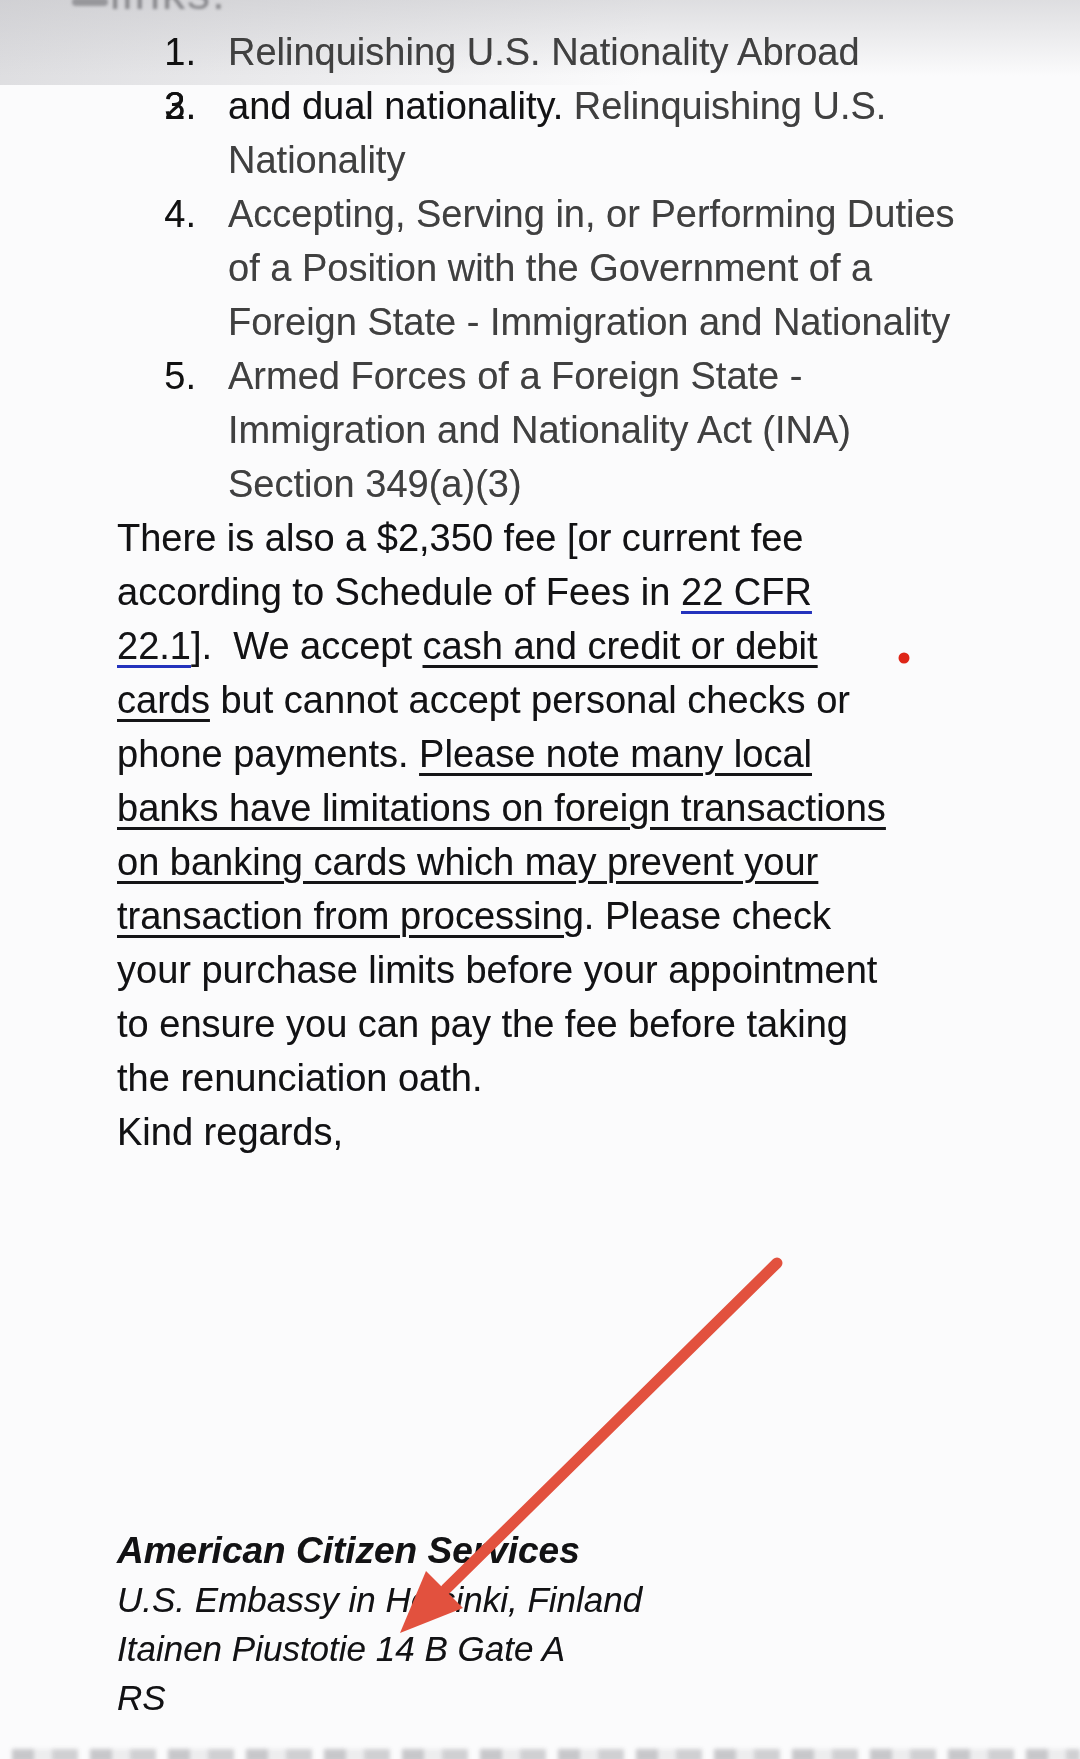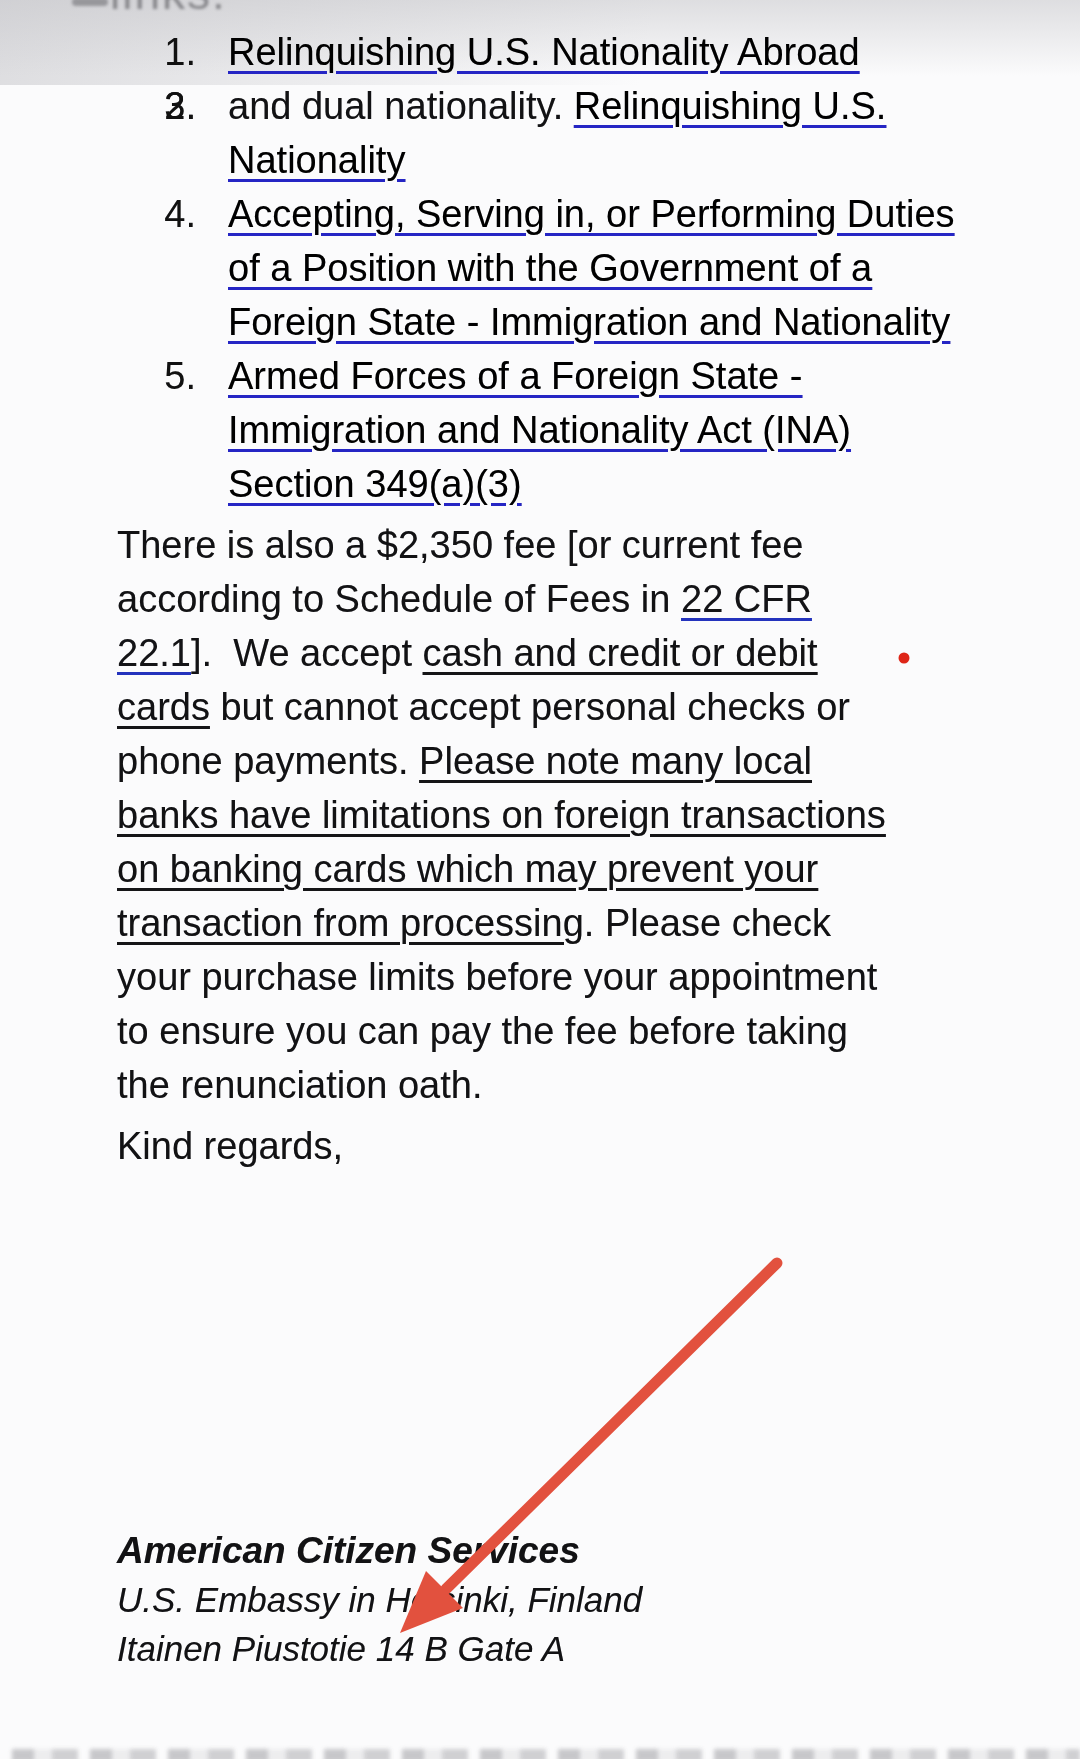--- a/index.html
+++ b/index.html
@@ -33,24 +33,23 @@
     font-size:38px;line-height:54px;
     text-shadow:0 0 .6px rgba(25,25,28,.35);
   }
   .list{margin:0;padding:0;list-style:none;}
   .list li{position:relative;padding-left:228px;}
   .marker{
     position:absolute;left:146px;top:0;width:50px;
     text-align:right;color:#111;
   }
   .line{white-space:pre-wrap;}
-  .para{padding-left:117px;margin-top:7px;}
+  .para{padding-left:117px;}
   .run-link{
-    color:#000000;
-    text-decoration:underline;
+    color:#404040;
     text-decoration-color:#2525c4;
     text-decoration-thickness:3px;
     text-underline-offset:6px;
     cursor:pointer;
   }
   .run-linkdark{
     color:#141417;
     text-decoration:underline;
     text-decoration-color:#2433bd;
     text-decoration-thickness:3px;
@@ -131,20 +130,21 @@
         <div class="line"><span class="run-plain">to ensure you can pay the fee before taking</span></div>
         <div class="line"><span class="run-plain">the renunciation oath.</span></div>
       </div>
     <div class="para line">Kind regards,</div>
   </div>
 
   <div class="sig">
     <div class="org">American Citizen Services</div>
     <div>U.S. Embassy in Helsinki, Finland</div>
     <div>Itainen Piustotie 14 B Gate A</div>
+    <div>RS</div>
   </div>
 
   <svg id="annot" width="1080" height="1759" viewBox="0 0 1080 1759">
     <g>
       <line id="arrow-line" x1="777" y1="1263" x2="446" y2="1589" stroke-width="11" stroke-linecap="round" stroke="#e2513e"></line>
       <polygon id="arrow-head" points="400,1633 426,1571 463,1608" fill="#e2513e"></polygon>
     </g>
     <circle id="red-dot" cx="904" cy="658" r="5.5" fill="#de2517"></circle>
   </svg>
 

